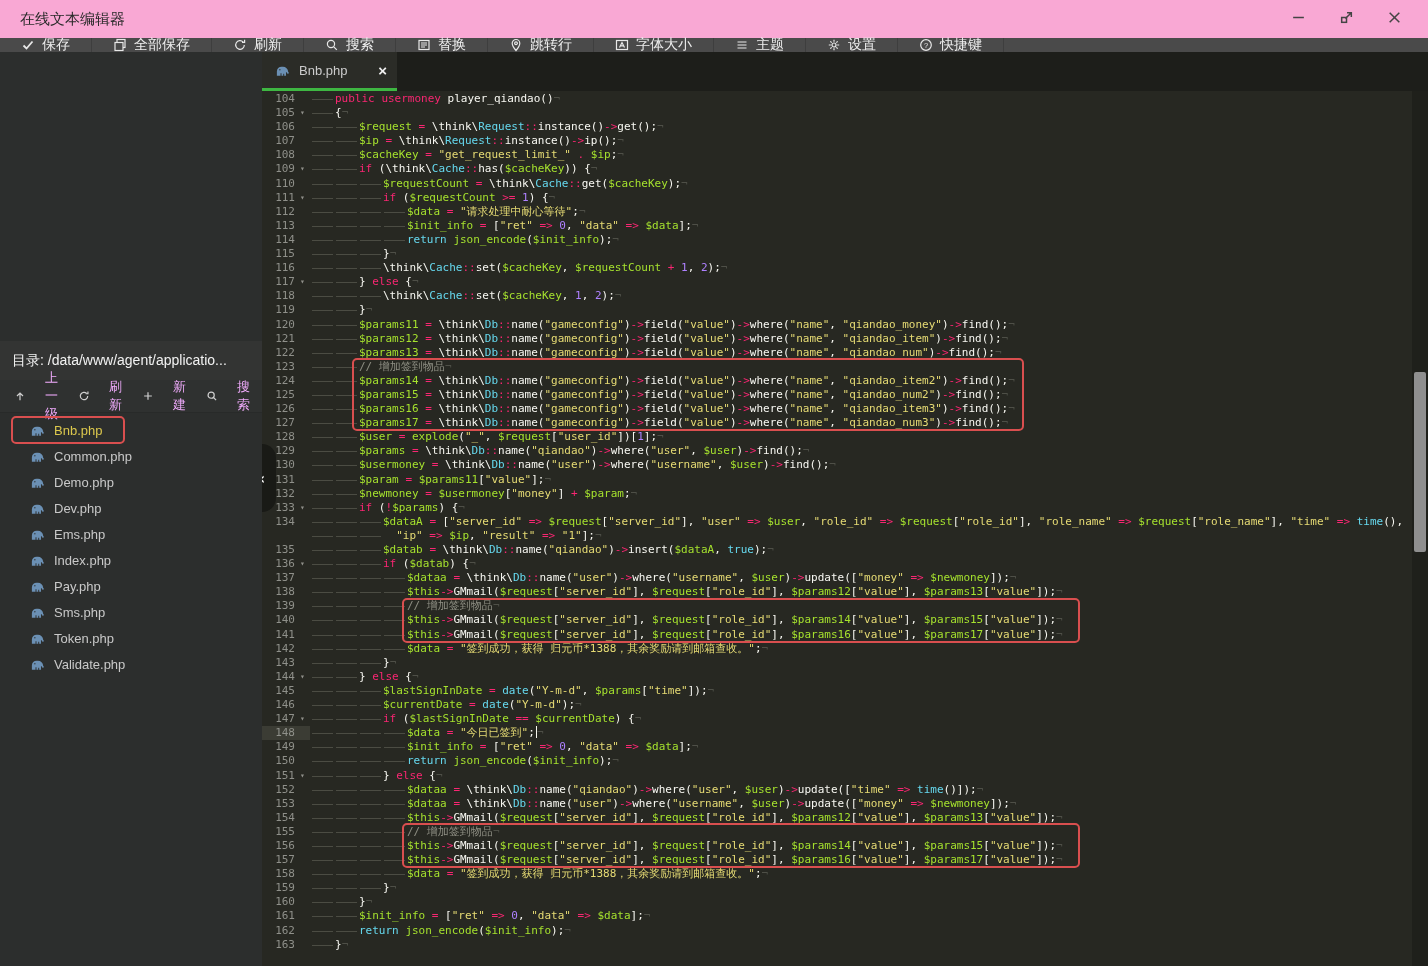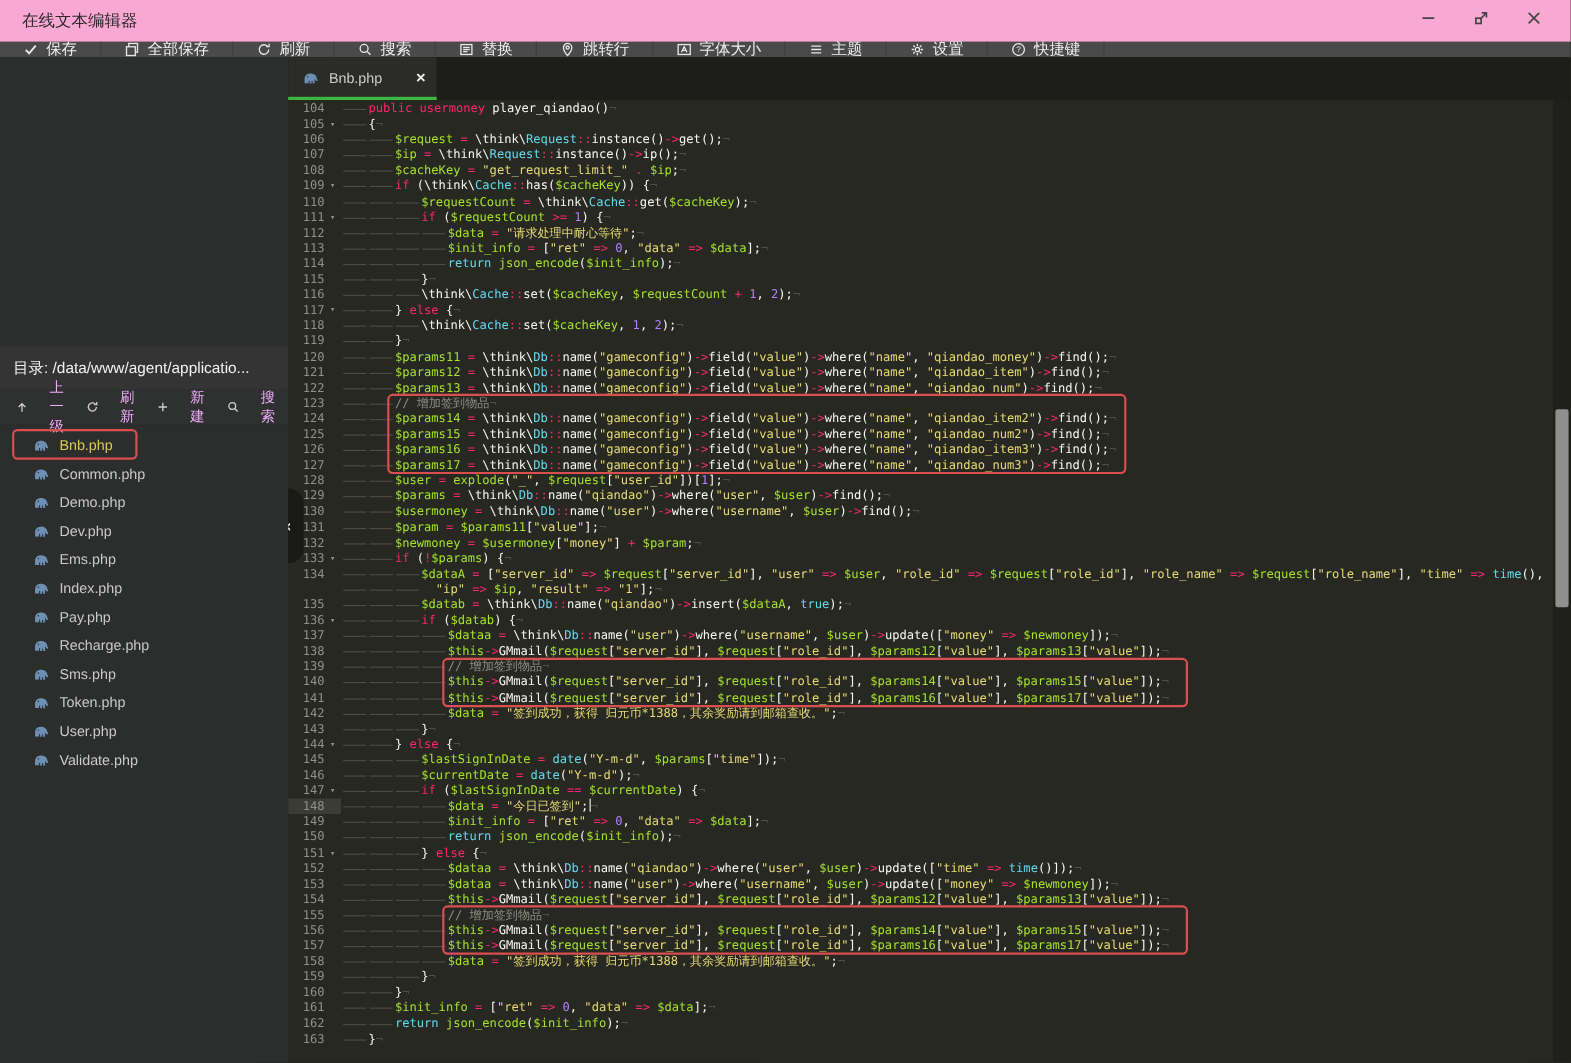--- a/index.html
+++ b/index.html
@@ -315,48 +315,30 @@
             </span>
             <span>Pay.php</span>
           </li>
           <li class="fitem">
             <span class="ic">
               <svg viewBox="0 0 16 16">
                 <path fill="#6b90b4" stroke="none" d="M2 13.5V9a5 5 0 0 1 5-5h1.5A5.5 5.5 0 0 1 14 9.3c.5.3.8.9.6 1.5-.2.6-1 .8-1.5.5-.5-.3-.7-.9-.6-1.4l-.8-.2v4h-1.9v-2.3h-1v2.3H6.9V11h-1v2.5H2z"></path>
                 <circle cx="5.2" cy="7.2" r=".7" fill="#2c2e2d" stroke="none"></circle>
               </svg>
             </span>
-            <span>Recharge.php</span>
+            <span>Sms.php</span>
           </li>
           <li class="fitem">
             <span class="ic">
               <svg viewBox="0 0 16 16">
                 <path fill="#6b90b4" stroke="none" d="M2 13.5V9a5 5 0 0 1 5-5h1.5A5.5 5.5 0 0 1 14 9.3c.5.3.8.9.6 1.5-.2.6-1 .8-1.5.5-.5-.3-.7-.9-.6-1.4l-.8-.2v4h-1.9v-2.3h-1v2.3H6.9V11h-1v2.5H2z"></path>
                 <circle cx="5.2" cy="7.2" r=".7" fill="#2c2e2d" stroke="none"></circle>
               </svg>
             </span>
-            <span>Sms.php</span>
-          </li>
-          <li class="fitem">
-            <span class="ic">
-              <svg viewBox="0 0 16 16">
-                <path fill="#6b90b4" stroke="none" d="M2 13.5V9a5 5 0 0 1 5-5h1.5A5.5 5.5 0 0 1 14 9.3c.5.3.8.9.6 1.5-.2.6-1 .8-1.5.5-.5-.3-.7-.9-.6-1.4l-.8-.2v4h-1.9v-2.3h-1v2.3H6.9V11h-1v2.5H2z"></path>
-                <circle cx="5.2" cy="7.2" r=".7" fill="#2c2e2d" stroke="none"></circle>
-              </svg>
-            </span>
             <span>Token.php</span>
-          </li>
-          <li class="fitem">
-            <span class="ic">
-              <svg viewBox="0 0 16 16">
-                <path fill="#6b90b4" stroke="none" d="M2 13.5V9a5 5 0 0 1 5-5h1.5A5.5 5.5 0 0 1 14 9.3c.5.3.8.9.6 1.5-.2.6-1 .8-1.5.5-.5-.3-.7-.9-.6-1.4l-.8-.2v4h-1.9v-2.3h-1v2.3H6.9V11h-1v2.5H2z"></path>
-                <circle cx="5.2" cy="7.2" r=".7" fill="#2c2e2d" stroke="none"></circle>
-              </svg>
-            </span>
-            <span>User.php</span>
           </li>
           <li class="fitem">
             <span class="ic">
               <svg viewBox="0 0 16 16">
                 <path fill="#6b90b4" stroke="none" d="M2 13.5V9a5 5 0 0 1 5-5h1.5A5.5 5.5 0 0 1 14 9.3c.5.3.8.9.6 1.5-.2.6-1 .8-1.5.5-.5-.3-.7-.9-.6-1.4l-.8-.2v4h-1.9v-2.3h-1v2.3H6.9V11h-1v2.5H2z"></path>
                 <circle cx="5.2" cy="7.2" r=".7" fill="#2c2e2d" stroke="none"></circle>
               </svg>
             </span>
             <span>Validate.php</span>
           </li>

